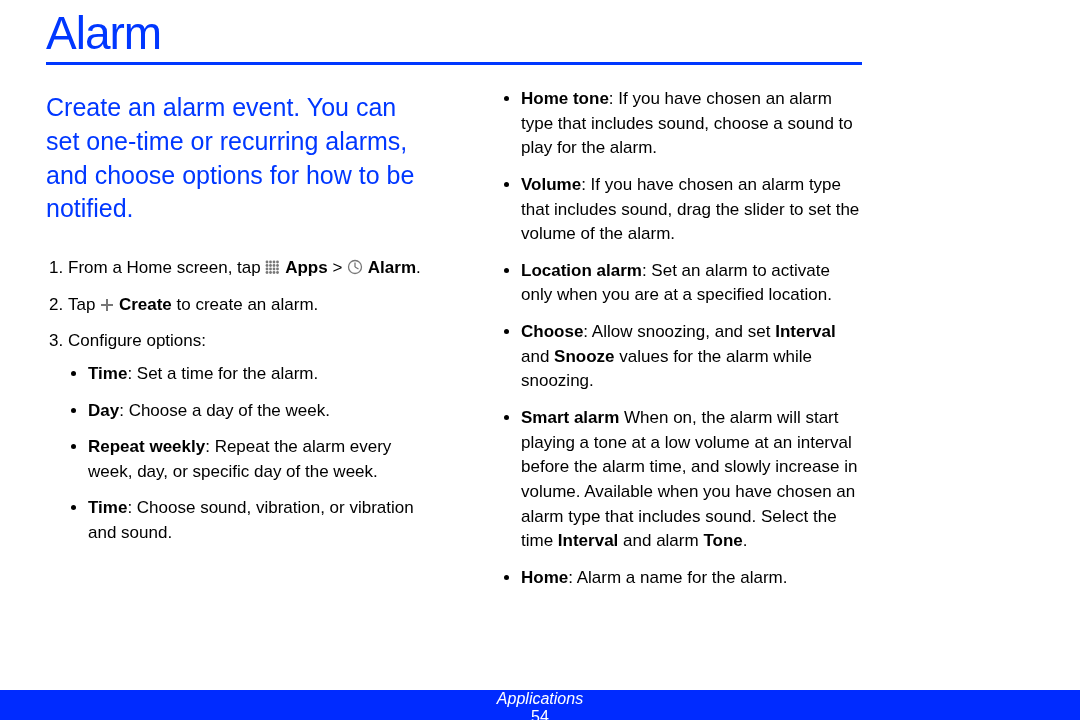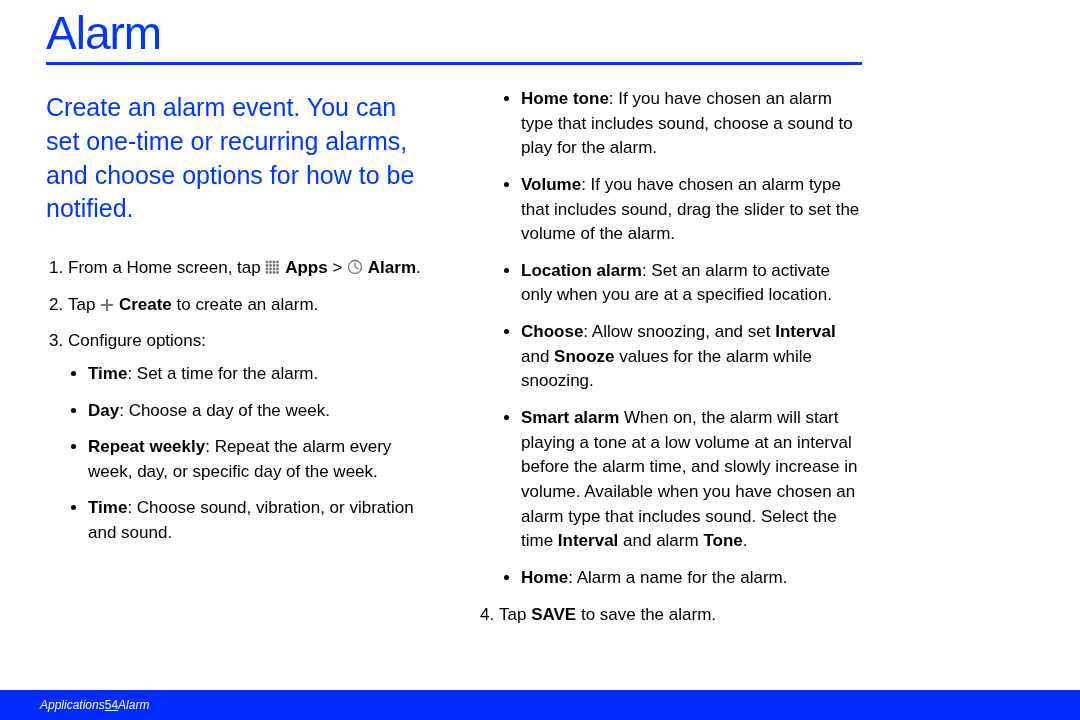--- a/index.html
+++ b/index.html
@@ -79,23 +79,25 @@
   .footer {
     position: absolute;
     left: 0;
     bottom: 0;
     width: 1080px;
     height: 30px;
     background: #002bff;
     color: #fff;
     display: flex;
     align-items: center;
+    justify-content: space-between;
     box-sizing: border-box;
     padding: 0 40px;
-    font-size: 12px;
+    font-size: 16px;
+    flex-direction: column;
   }
   .footer .left, .footer .right { font-style: italic; }
   .footer .center { font-style: normal; text-decoration: underline; }
 </style>
 </head>
 <body>
 
 <div class="page">
 
   <h1 class="title">Alarm</h1>
@@ -176,25 +178,20 @@
         <li><span class="b">Location alarm</span><span>: Set an alarm to activate only when you are at a specified location.</span></li>
         <li>
           <span class="b">Choose</span><span>: Allow snoozing, and set </span><span class="b">Interval</span><span> and </span><span class="b">Snooze</span><span> values for the alarm while snoozing.</span>
         </li>
         <li>
           <span class="b">Smart alarm</span><span> When on, the alarm will start playing a tone at a low volume at an interval before the alarm time, and slowly increase in volume. Available when you have chosen an alarm type that includes sound. Select the time </span><span class="b">Interval</span><span> and alarm </span><span class="b">Tone</span><span>.</span>
         </li>
         <li><span class="b">Home</span><span>: Alarm a name for the alarm.</span></li>
       </ul>
 
-      <ol class="steps" start="4" style="margin-top:12px;">
-        <li>
-          <span>Tap </span><span class="b">SAVE</span><span> to save the alarm.</span>
-        </li>
-      </ol>
     </div>
 
   </div>
 
   <div class="footer">
     <span class="left">Applications</span>
     <span class="center">54</span>
     <span class="right">Alarm</span>
   </div>
 

